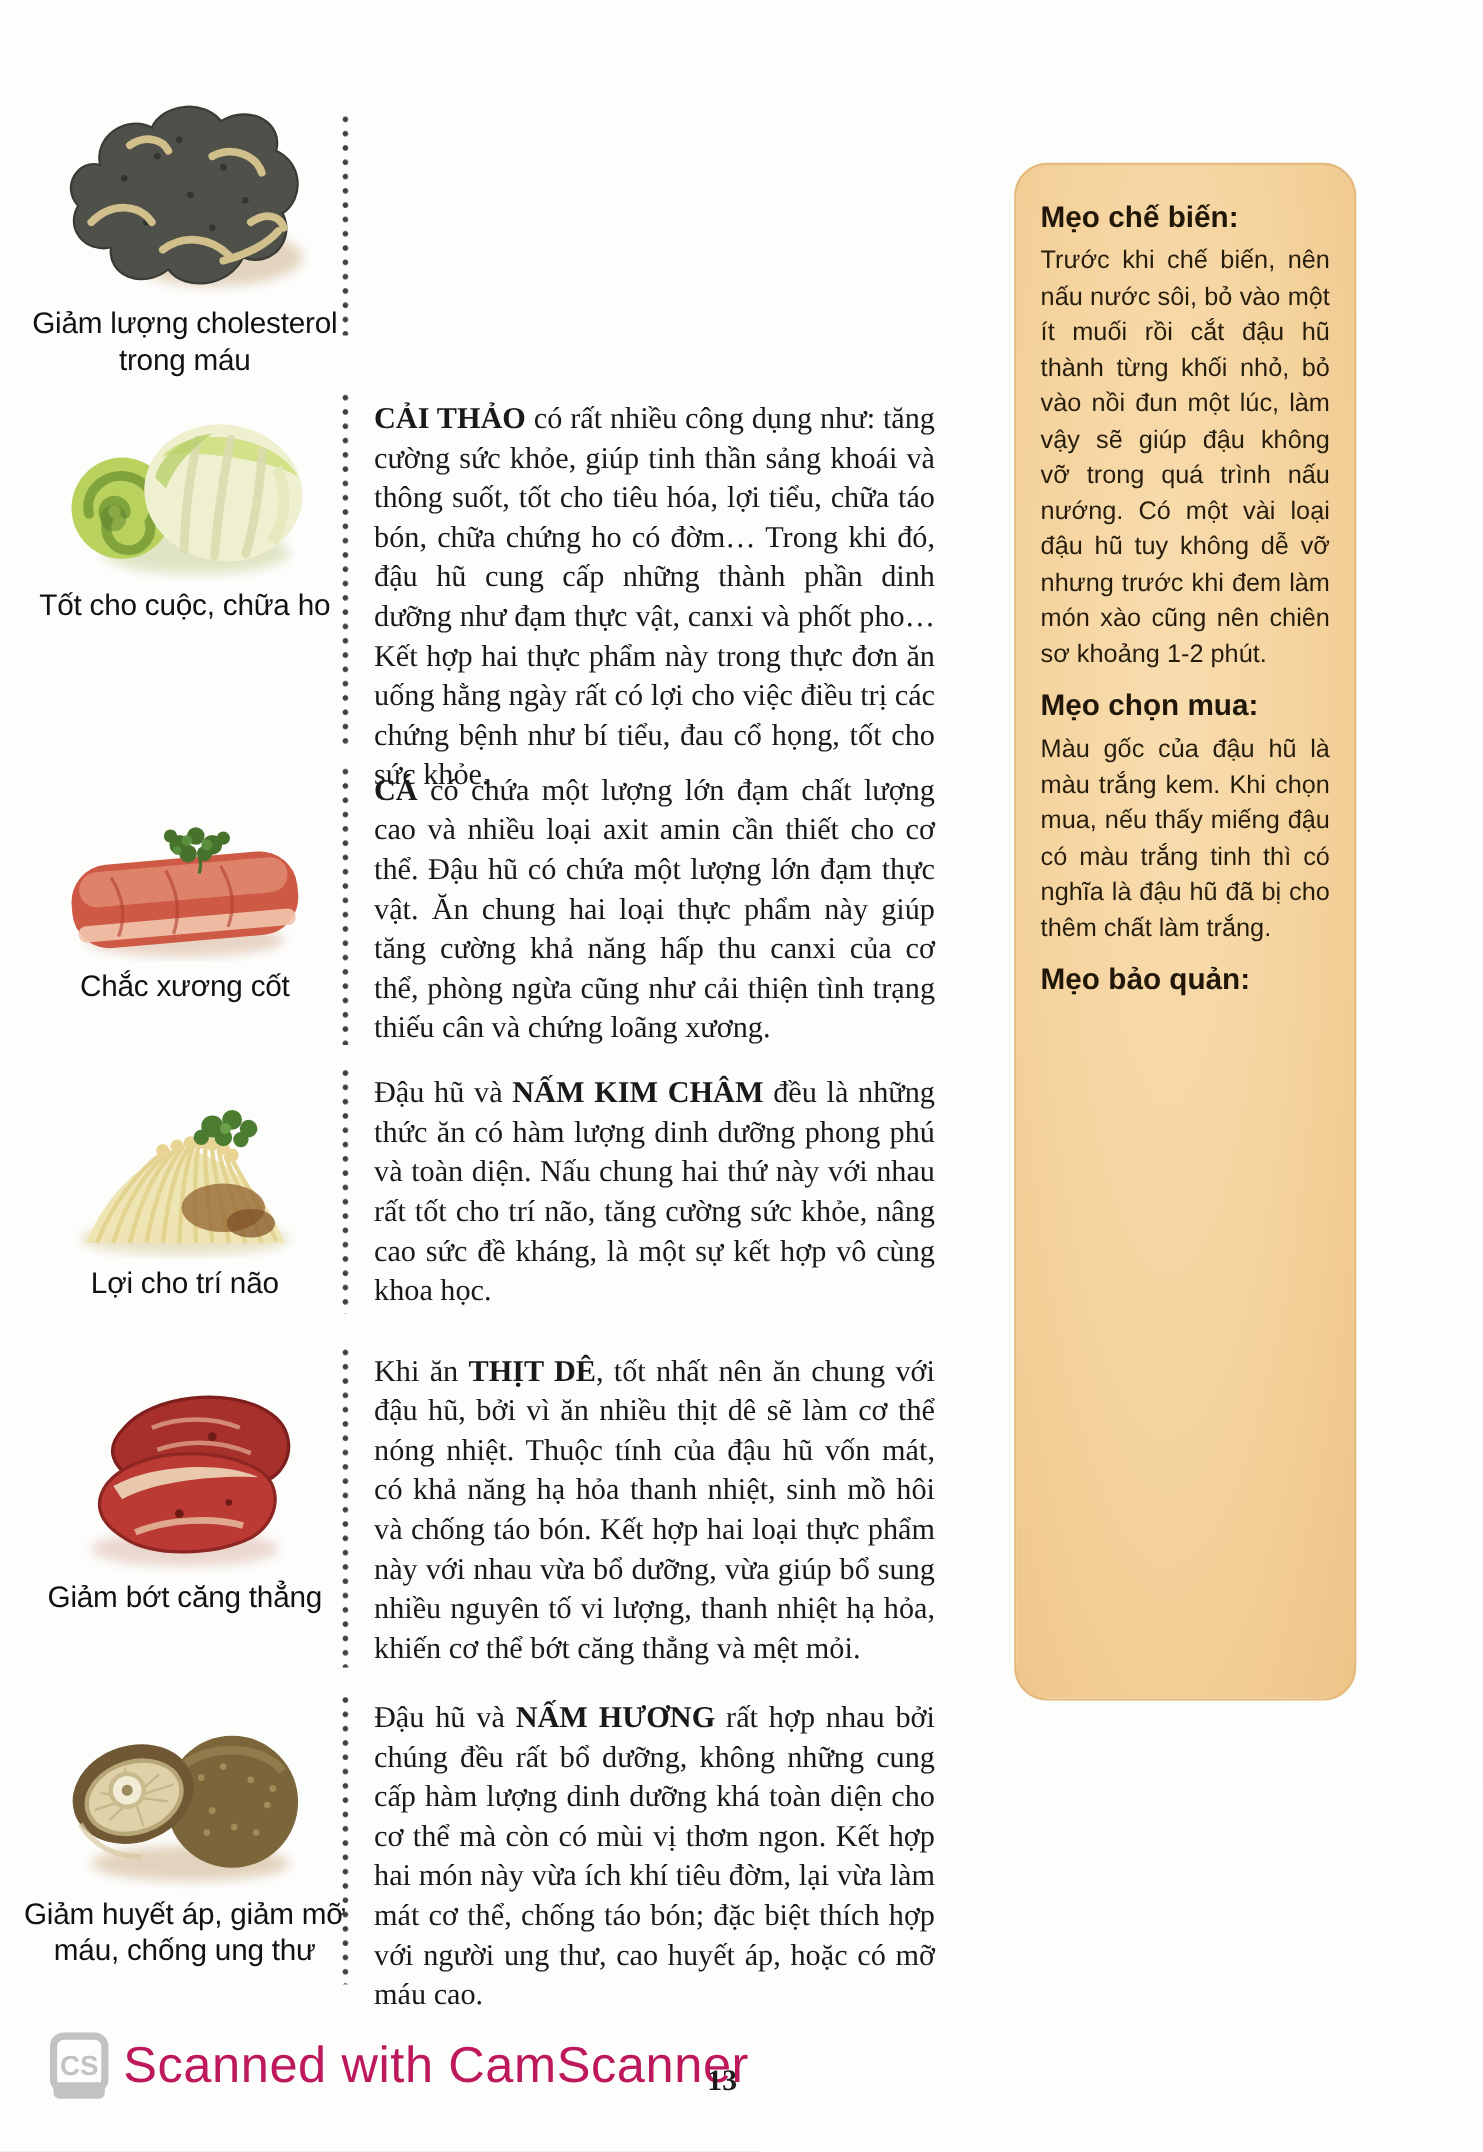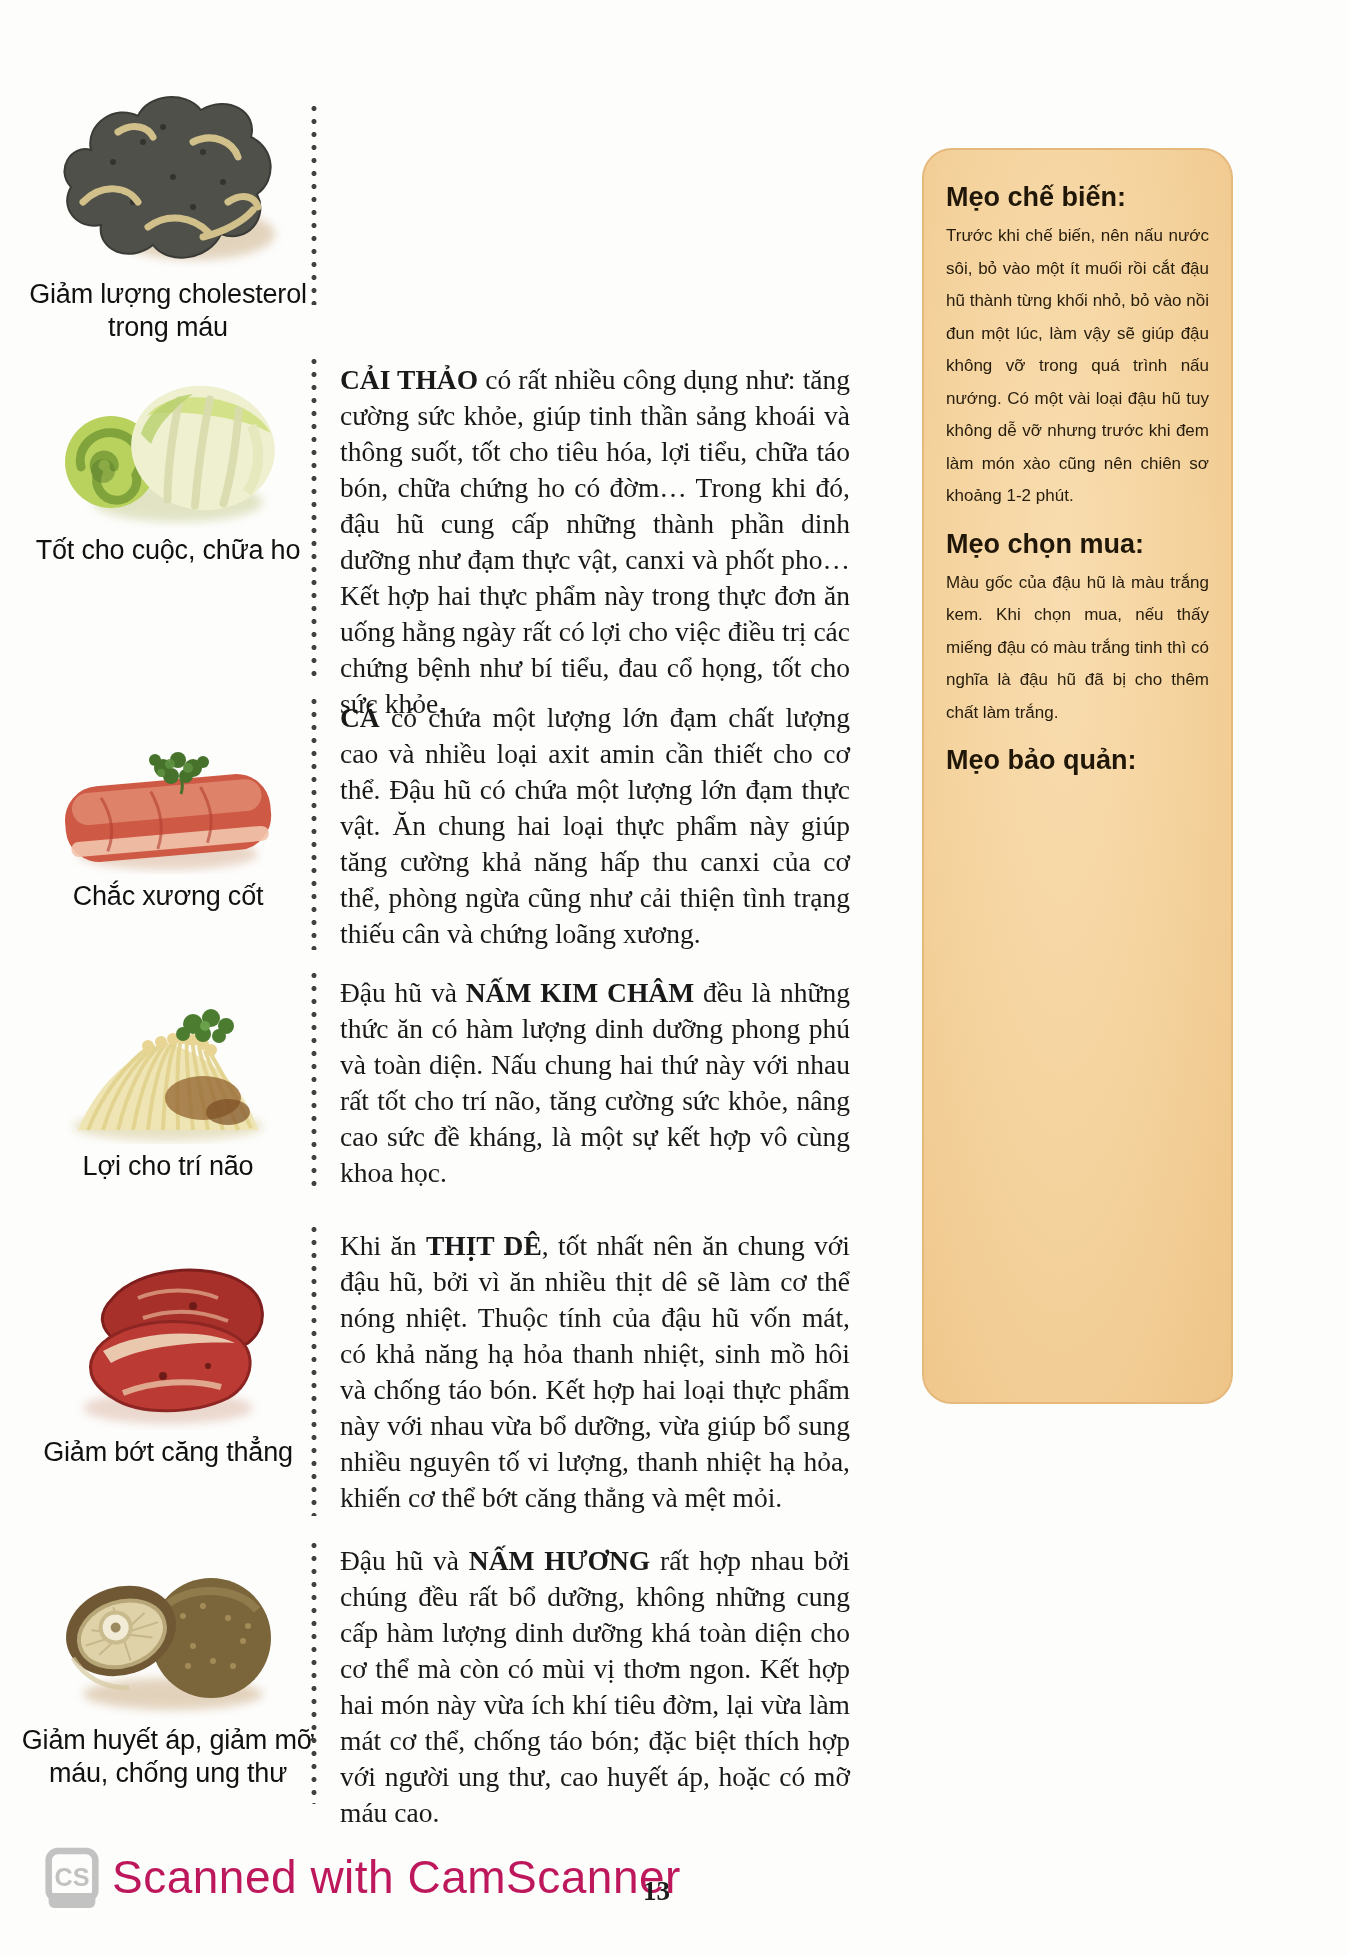--- a/index.html
+++ b/index.html
@@ -19,26 +19,26 @@
         background-image:radial-gradient(circle at 3px 3.5px,#404040 2.1px,rgba(0,0,0,0) 2.9px);
         background-size:6px 13px;background-repeat:repeat-y;}
 
   
   .para{position:absolute;left:340px;width:510px;margin:0;
         font-family:"Liberation Serif",serif;font-size:27.5px;line-height:36px;
         text-align:justify;color:#191919;}
   .para b{font-weight:700;}
 
   
-  .tips{position:absolute;left:922px;top:148px;width:311px;height:1256px;box-sizing:border-box;
+  .tips{position:absolute;left:922px;top:148px;width:311px;height:1398px;box-sizing:border-box;
         border-radius:30px;padding:30px 22px 18px;
         background:radial-gradient(ellipse at 45% 35%,#f9ddb0 0%,#f4d29c 55%,#eec488 100%);
         border:2px solid #e5b87c;overflow:hidden;}
   .tips h3{margin:0 0 6px;font-size:27px;line-height:34px;color:#201708;font-weight:700;}
-  .tips p{margin:0 0 14px;font-size:17px;line-height:32.5px;text-align:justify;
+  .tips p{margin:0 0 14px;font-size:23px;line-height:32.5px;text-align:justify;
         color:#261c0c;font-weight:500;}
 
   
   .cs-logo{position:absolute;left:44px;top:1846px;}
   .watermark{position:absolute;left:112px;top:1850px;font-size:46px;color:#be185d;
         letter-spacing:0.5px;white-space:nowrap;}
   .page-number{position:absolute;left:643px;top:1876px;font-family:"Liberation Serif",serif;
         font-size:27px;font-weight:700;color:#1d1d1d;text-align:center;}
 </style>
 </head>

